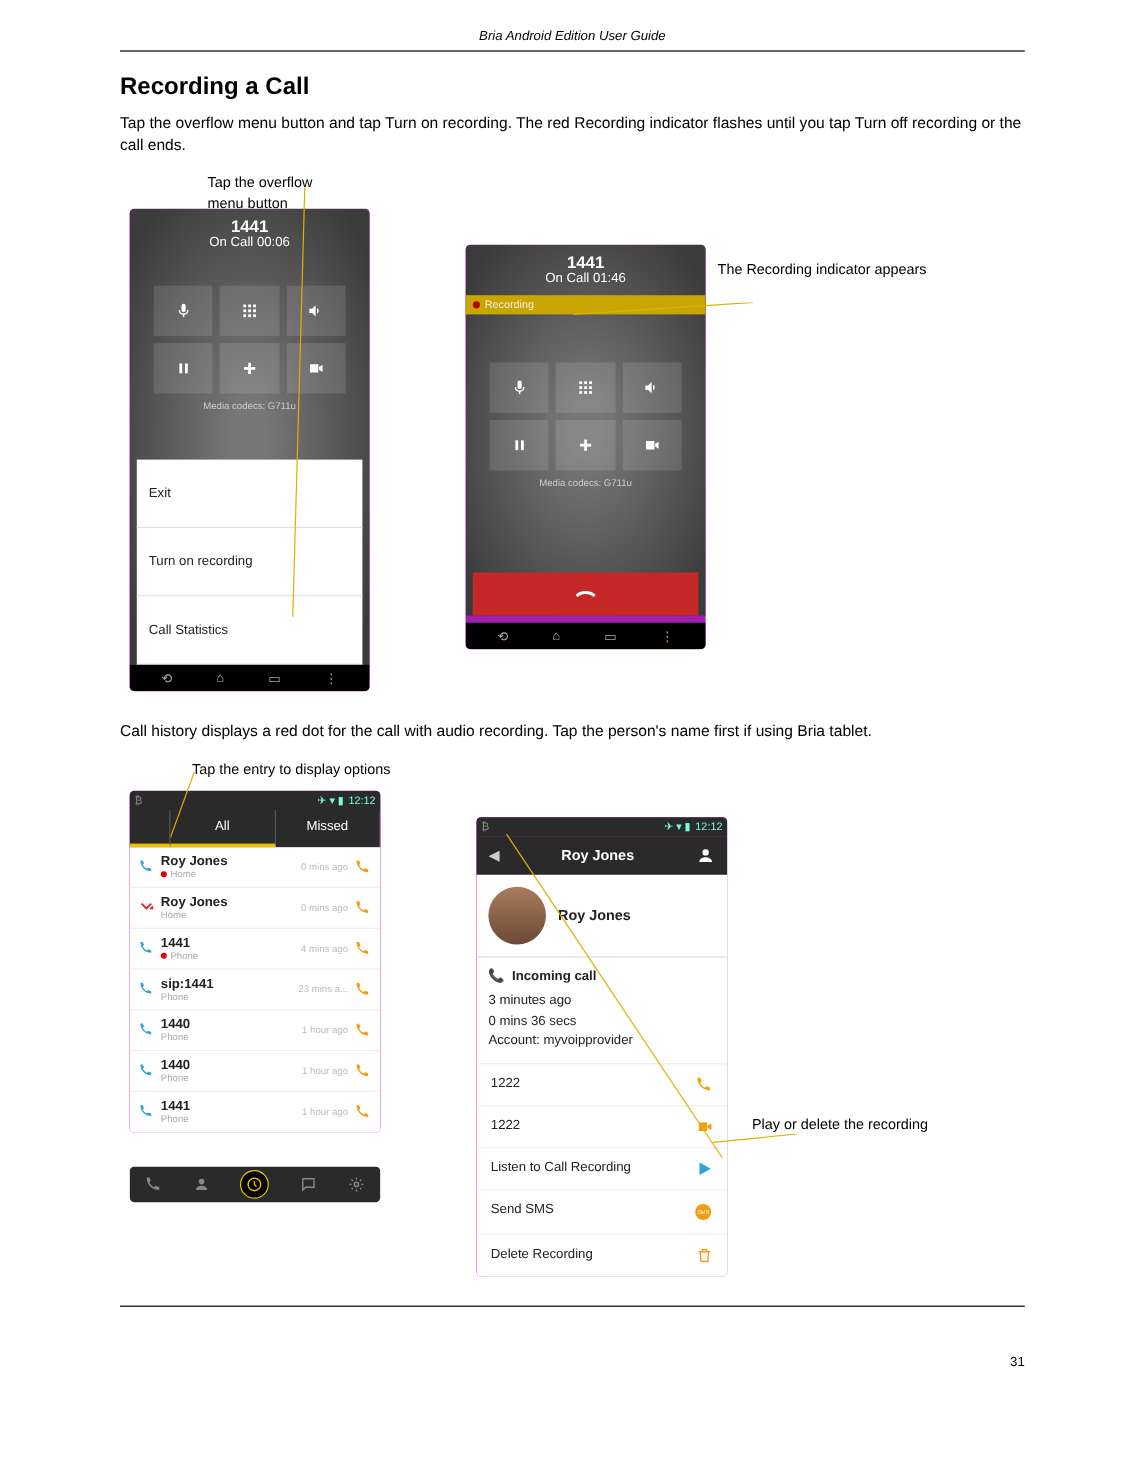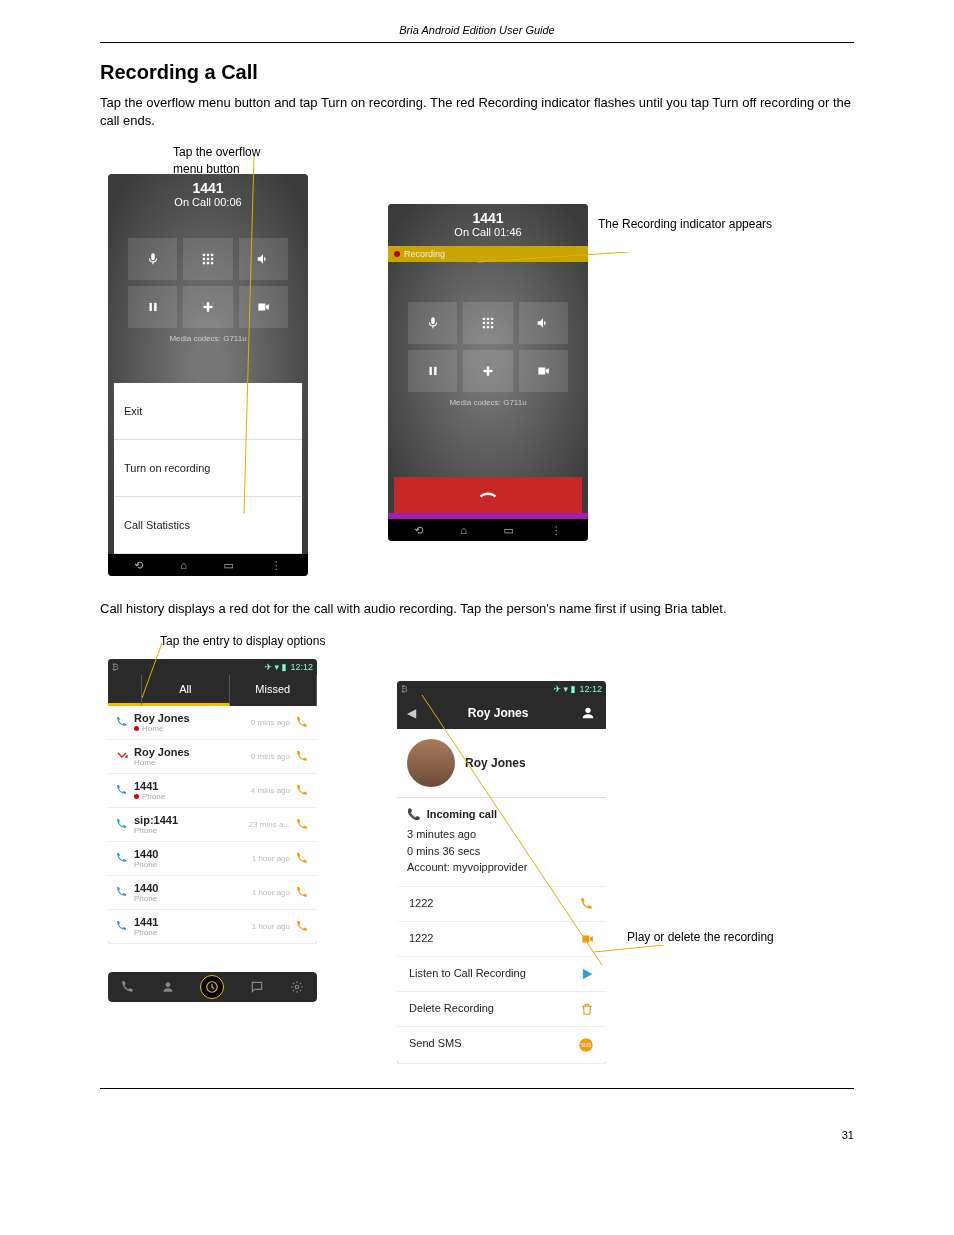--- a/index.html
+++ b/index.html
@@ -457,41 +457,41 @@
               </div>
               <div class="det-row">
                 <span class="lab">Listen to Call Recording</span>
                 <span>
                   <svg width="14" height="14" viewBox="0 0 24 24" fill="#2ea3d8">
                     <path d="M5 3l16 9-16 9z"></path>
                   </svg>
                 </span>
               </div>
               <div class="det-row">
-                <span class="lab">Delete Recording</span>
-                <span>
-                  <svg width="14" height="14" viewBox="0 0 24 24" fill="none" stroke="#f39c12" stroke-width="2">
-                    <path d="M4 7h16M9 7V4h6v3M6 7l1 14h10l1-14"></path>
-                  </svg>
-                </span>
-              </div>
-              <div class="det-row">
                 <span class="lab">Send SMS</span>
                 <span>
                   <svg width="16" height="16" viewBox="0 0 24 24" fill="#f39c12">
                     <circle cx="12" cy="12" r="10"></circle>
                     <text x="12" y="15" font-size="7" fill="#fff" text-anchor="middle">SMS</text>
                   </svg>
                 </span>
               </div>
+              <div class="det-row">
+                <span class="lab">Delete Recording</span>
+                <span>
+                  <svg width="14" height="14" viewBox="0 0 24 24" fill="none" stroke="#f39c12" stroke-width="2">
+                    <path d="M4 7h16M9 7V4h6v3M6 7l1 14h10l1-14"></path>
+                  </svg>
+                </span>
+              </div>
             </div>
         </div>
       </div>
 
-      <div class="callout-text" style="position:absolute; left:230px; top:270px; width:180px;">Play or delete the recording</div>
+      <div class="callout-text" style="position:absolute; left:213px; top:270px; width:180px;text-align:center;">Play or delete the recording</div>
     </div>
 
     <svg class="callout-line" style="left:34px; top:-16px;" width="130" height="60">
         <line x1="20" y1="0" x2="0" y2="55" stroke="#e0b000" stroke-width="1"></line>
       </svg>
     <svg class="callout-line" style="left:294px; top:36px;" width="300" height="290">
         <line x1="20" y1="0" x2="200" y2="270" stroke="#e0b000" stroke-width="1"></line>
       </svg>
     <svg class="callout-line" style="left:486px; top:286px;" width="80" height="14">
         <line x1="0" y1="7" x2="70" y2="0" stroke="#e0b000" stroke-width="1"></line>

